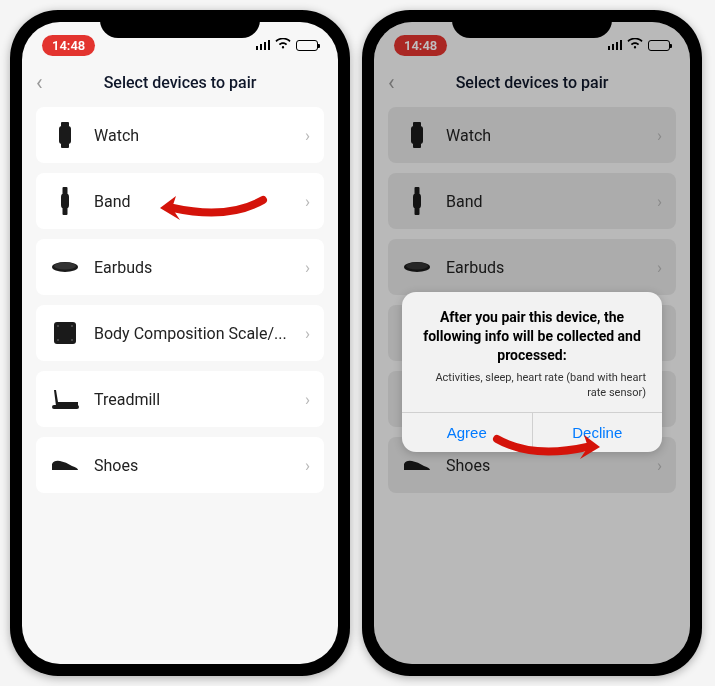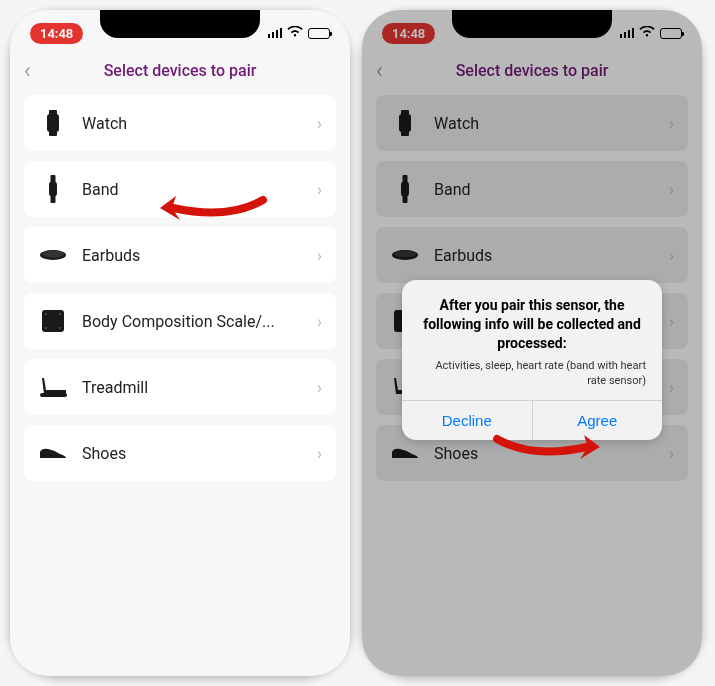--- a/index.html
+++ b/index.html
@@ -10,20 +10,21 @@
       gap: 12px;
       padding: 10px;
       width: 715px;
       height: 686px;
     }
     .phone {
       width: 340px;
       height: 666px;
       background: #000;
       border-radius: 48px;
+      padding: 12px;
       position: relative;
       box-shadow: 0 2px 10px rgba(0,0,0,.3);
     }
     .screen {
       width: 100%;
       height: 100%;
       background: #f7f7f7;
       border-radius: 38px;
       overflow: hidden;
       position: relative;
@@ -94,21 +95,21 @@
     .back-chev {
       color: #999;
       font-size: 22px;
       width: 20px;
     }
     .header-title {
       flex: 1;
       text-align: center;
       font-size: 16px;
       font-weight: 500;
-      color: #701a75;
+      color: #0f172a;
       margin-left: -20px;
     }
     .device-list {
       padding: 0 14px;
       position: relative;
       z-index: 2;
     }
     .device-row {
       background: #fff;
       border-radius: 8px;
@@ -371,26 +372,26 @@
               <path d="M2 6 Q4 2 10 3 Q16 4 22 8 Q28 10 28 12 L2 12 Z" fill="#1a1a1a"></path>
             </svg>
           </span>
         <span class="device-label">Shoes</span>
         <span class="row-chev">›</span>
       </div>
     </div>
 
     <div class="modal">
       <div class="modal-body">
-        <div class="modal-title">After you pair this sensor, the following info will be collected and processed:</div>
+        <div class="modal-title">After you pair this device, the following info will be collected and processed:</div>
         <div class="modal-detail">Activities, sleep, heart rate (band with heart rate sensor)</div>
       </div>
       <div class="modal-actions">
+        <button class="modal-btn">Agree</button>
         <button class="modal-btn">Decline</button>
-        <button class="modal-btn">Agree</button>
       </div>
     </div>
   </div>
   <svg class="red-arrow arrow2" viewBox="0 0 110 36">
     <path d="M5 10 Q 40 30 95 18" stroke="#d4130a" stroke-width="8" fill="none" stroke-linecap="round"></path>
     <path d="M92 6 L108 18 L88 30 L96 18 Z" fill="#d4130a"></path>
   </svg>
 </div>
 
 </body></html>

